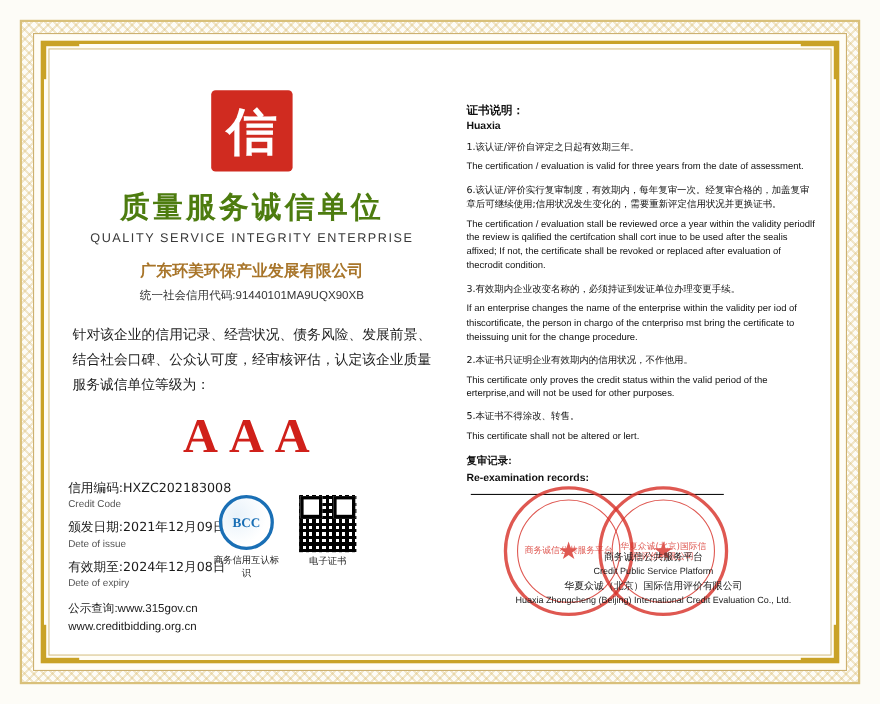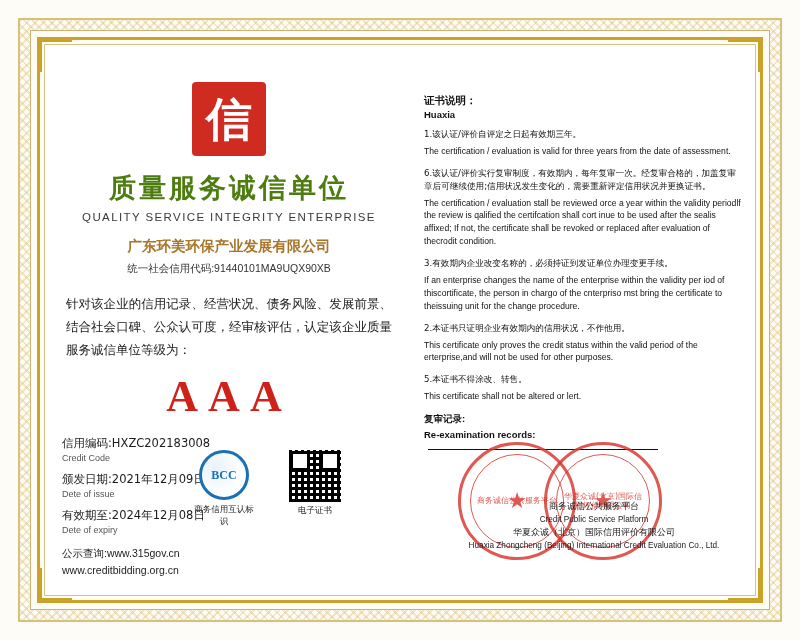--- a/index.html
+++ b/index.html
@@ -149,21 +149,21 @@
     font-size:10.5px;
     color:#1b1b1b;
     line-height:1.6;
   }
   .footer-links .url{color:#1b1b1b;}
 
   
   .badge-row{
     position:absolute;
     left:140px;bottom:60px;
-    display:flex;align-items:flex-start;gap:33px;
+    display:flex;align-items:flex-start;gap:16px;
   }
   .bcc-badge{width:64px;text-align:center;}
   .bcc-circle{
     width:44px;height:44px;border-radius:50%;
     border:3px solid #1a6fb5;
     margin:0 auto 4px auto;
     display:flex;align-items:center;justify-content:center;
     font-size:12px;font-weight:bold;color:#1a6fb5;
     font-family:"Liberation Serif", serif;
     background:

